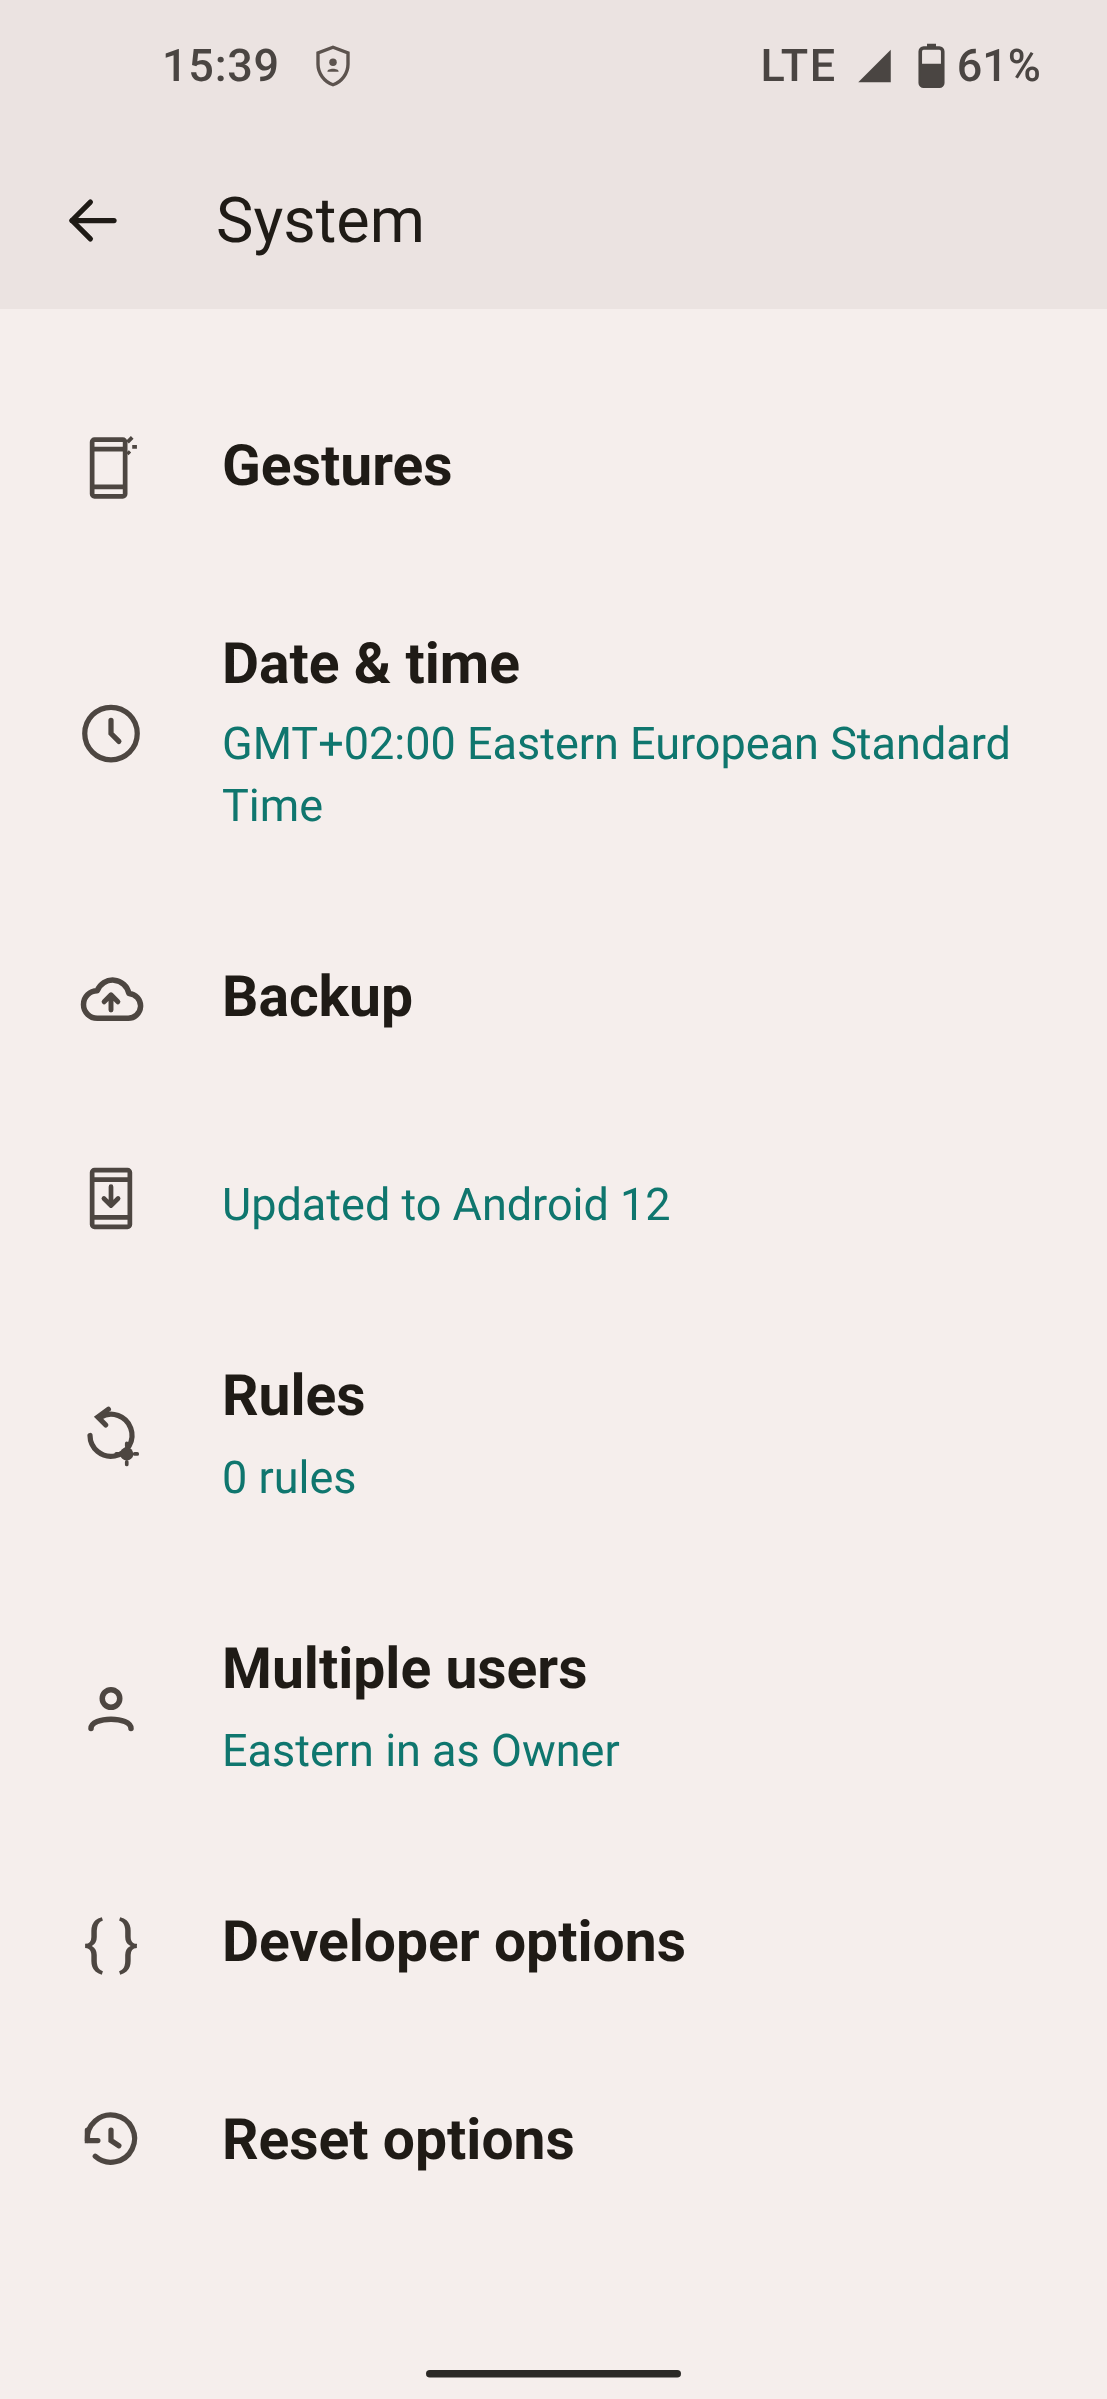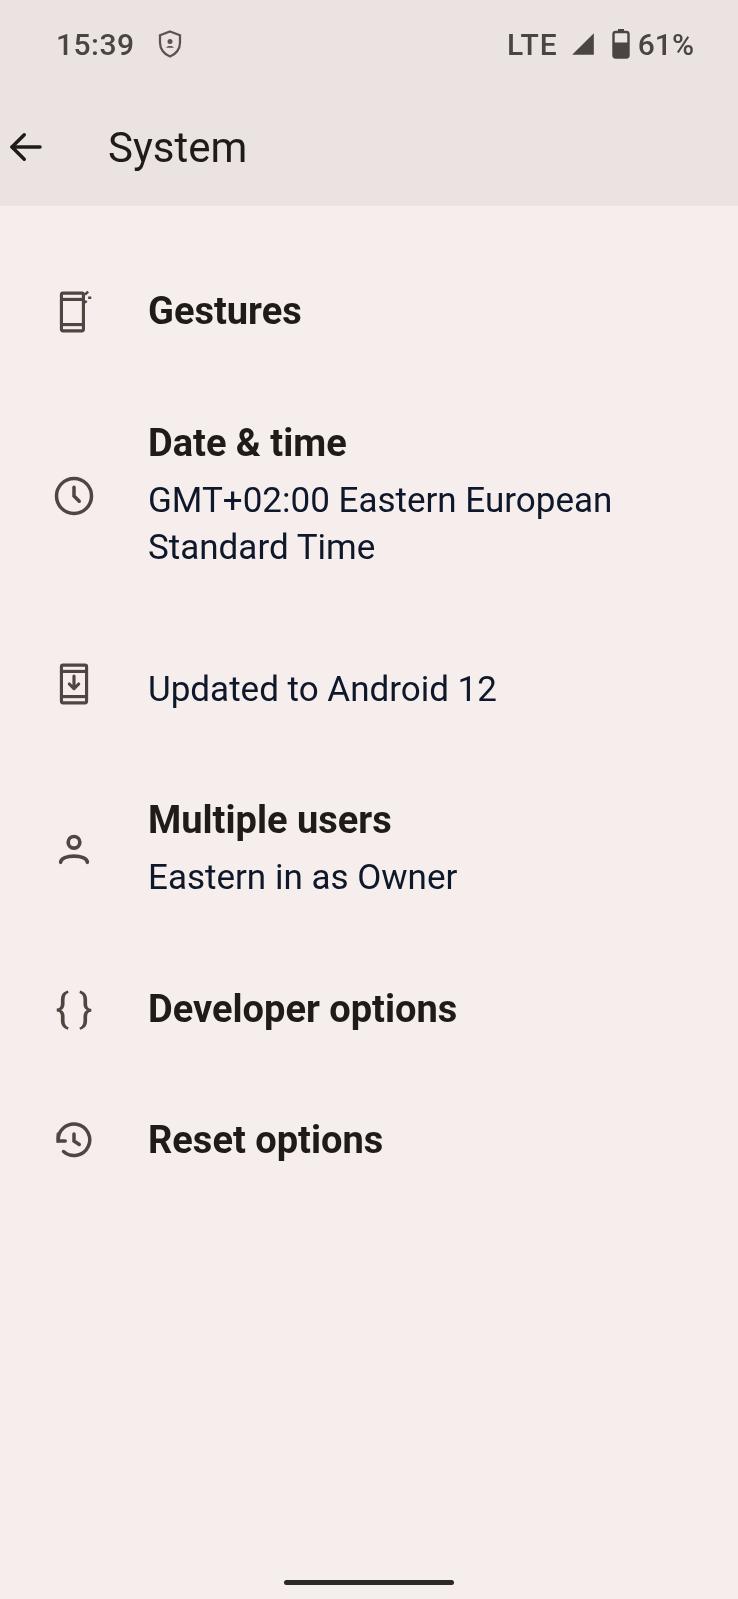--- a/index.html
+++ b/index.html
@@ -11,32 +11,33 @@
       color: #1f1b16;
       overflow: hidden;
       position: relative;
     }
     .statusbar {
       background: #ebe3e1;
       height: 88px;
       display: flex;
       align-items: center;
       justify-content: space-between;
-      padding: 0 44px 0 56px;
+      padding: 0 44px 0 108px;
       color: #4a4542;
     }
     .status-left { display: flex; align-items: center; gap: 20px; }
     .status-time { font-size: 30px; font-weight: 500; letter-spacing: 0.5px; }
     .status-right { display: flex; align-items: center; gap: 8px; font-size: 30px; font-weight: 500; }
     .status-lte { letter-spacing: 1px; font-weight: 500; margin-right: 4px; margin-left: 28px; }
     .appbar {
       background: #ebe3e1;
       height: 118px;
       display: flex;
       align-items: center;
+      padding-left: 36px;
     }
     .back-btn {
       width: 52px; height: 52px;
       display: flex; align-items: center; justify-content: center;
       color: #1f1b16;
     }
     .appbar-title {
       font-size: 42px;
       font-weight: 400;
       margin-left: 56px;
@@ -58,22 +59,22 @@
       color: #4d4641;
     }
     .item-text { margin-left: 52px; flex: 1; }
     .item-title {
       font-size: 38px;
       font-weight: 700;
       color: #1f1b16;
       line-height: 1.25;
     }
     .item-sub {
-      font-size: 35px;
-      color: #0f172a;
+      font-size: 30px;
+      color: #0f766e;
       margin-top: 10px;
       line-height: 1.35;
     }
     .navpill {
       position: absolute;
       bottom: 14px;
       left: 50%;
       transform: translateX(-50%);
       width: 170px;
       height: 5px;
@@ -148,35 +149,60 @@
         <circle cx="12" cy="12" r="10"></circle>
         <path d="M12 7 V12 L15 15" stroke-linecap="round"></path>
       </svg>
     </div>
     <div class="item-text">
       <div class="item-title">Date &amp; time</div>
       <div class="item-sub">GMT+02:00 Eastern European Standard Time</div>
     </div>
   </div>
 
+  <div class="item">
+    <div class="item-icon">
+      <svg width="44" height="34" viewBox="0 0 24 18" fill="none" stroke="#4d4641" stroke-width="2" stroke-linejoin="round">
+        <path d="M7 16 A5 5 0 0 1 7 6 A6 6 0 0 1 18.5 7 A4.5 4.5 0 0 1 18 16 Z"></path>
+        <path d="M12 13 V8 M9.5 10 L12 7.5 L14.5 10" stroke-width="1.8" stroke-linecap="round"></path>
+      </svg>
+    </div>
+    <div class="item-text">
+      <div class="item-title">Backup</div>
+    </div>
+  </div>
 
   <div class="item">
     <div class="item-icon">
       <svg width="32" height="44" viewBox="0 0 20 28" fill="none" stroke="#4d4641" stroke-width="2" stroke-linejoin="round">
         <rect x="2" y="2" width="16" height="24" rx="1"></rect>
         <line x1="2" y1="6" x2="18" y2="6"></line>
         <line x1="2" y1="22" x2="18" y2="22"></line>
         <path d="M10 9 V17 M7 14 L10 17 L13 14" stroke-linecap="round"></path>
       </svg>
     </div>
     <div class="item-text">
       <div class="item-sub">Updated to Android 12</div>
     </div>
   </div>
 
+  <div class="item">
+    <div class="item-icon">
+      <svg width="42" height="42" viewBox="0 0 24 24" fill="none" stroke="#4d4641" stroke-width="2" stroke-linecap="round">
+        <path d="M4 12 A8 8 0 1 0 8 5"></path>
+        <polyline points="11 2 7 5 10 8"></polyline>
+        <circle cx="18" cy="19" r="2.5" fill="#4d4641" stroke="none"></circle>
+        <path d="M18 16 V15 M18 23 V22 M15 19 H14 M22 19 H21" stroke-width="1.4"></path>
+      </svg>
+    </div>
+    <div class="item-text">
+      <div class="item-title">Rules</div>
+      <div class="item-sub">0 rules</div>
+    </div>
+  </div>
 
   <div class="item">
     <div class="item-icon">
       <svg width="40" height="40" viewBox="0 0 24 24" fill="none" stroke="#4d4641" stroke-width="2.2" stroke-linecap="round">
         <circle cx="12" cy="8" r="3.5"></circle>
         <path d="M4 20 C4 15 20 15 20 20"></path>
       </svg>
     </div>
     <div class="item-text">
       <div class="item-title">Multiple users</div>

